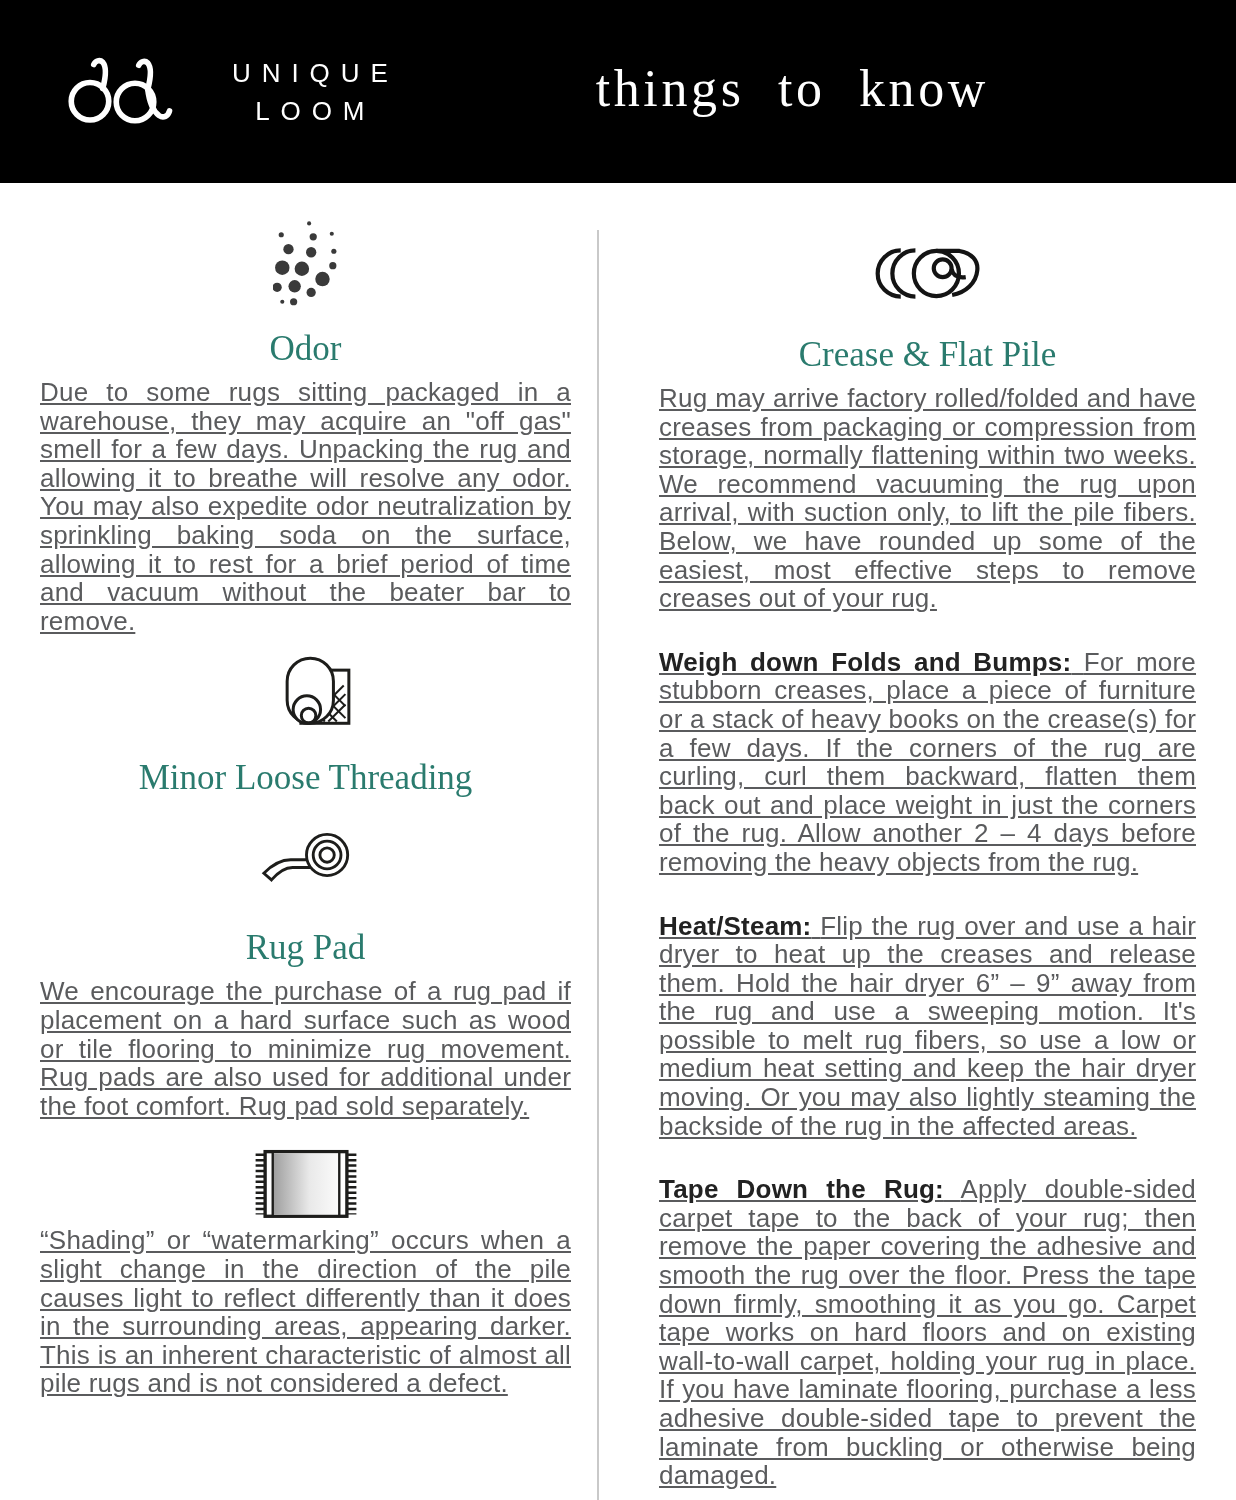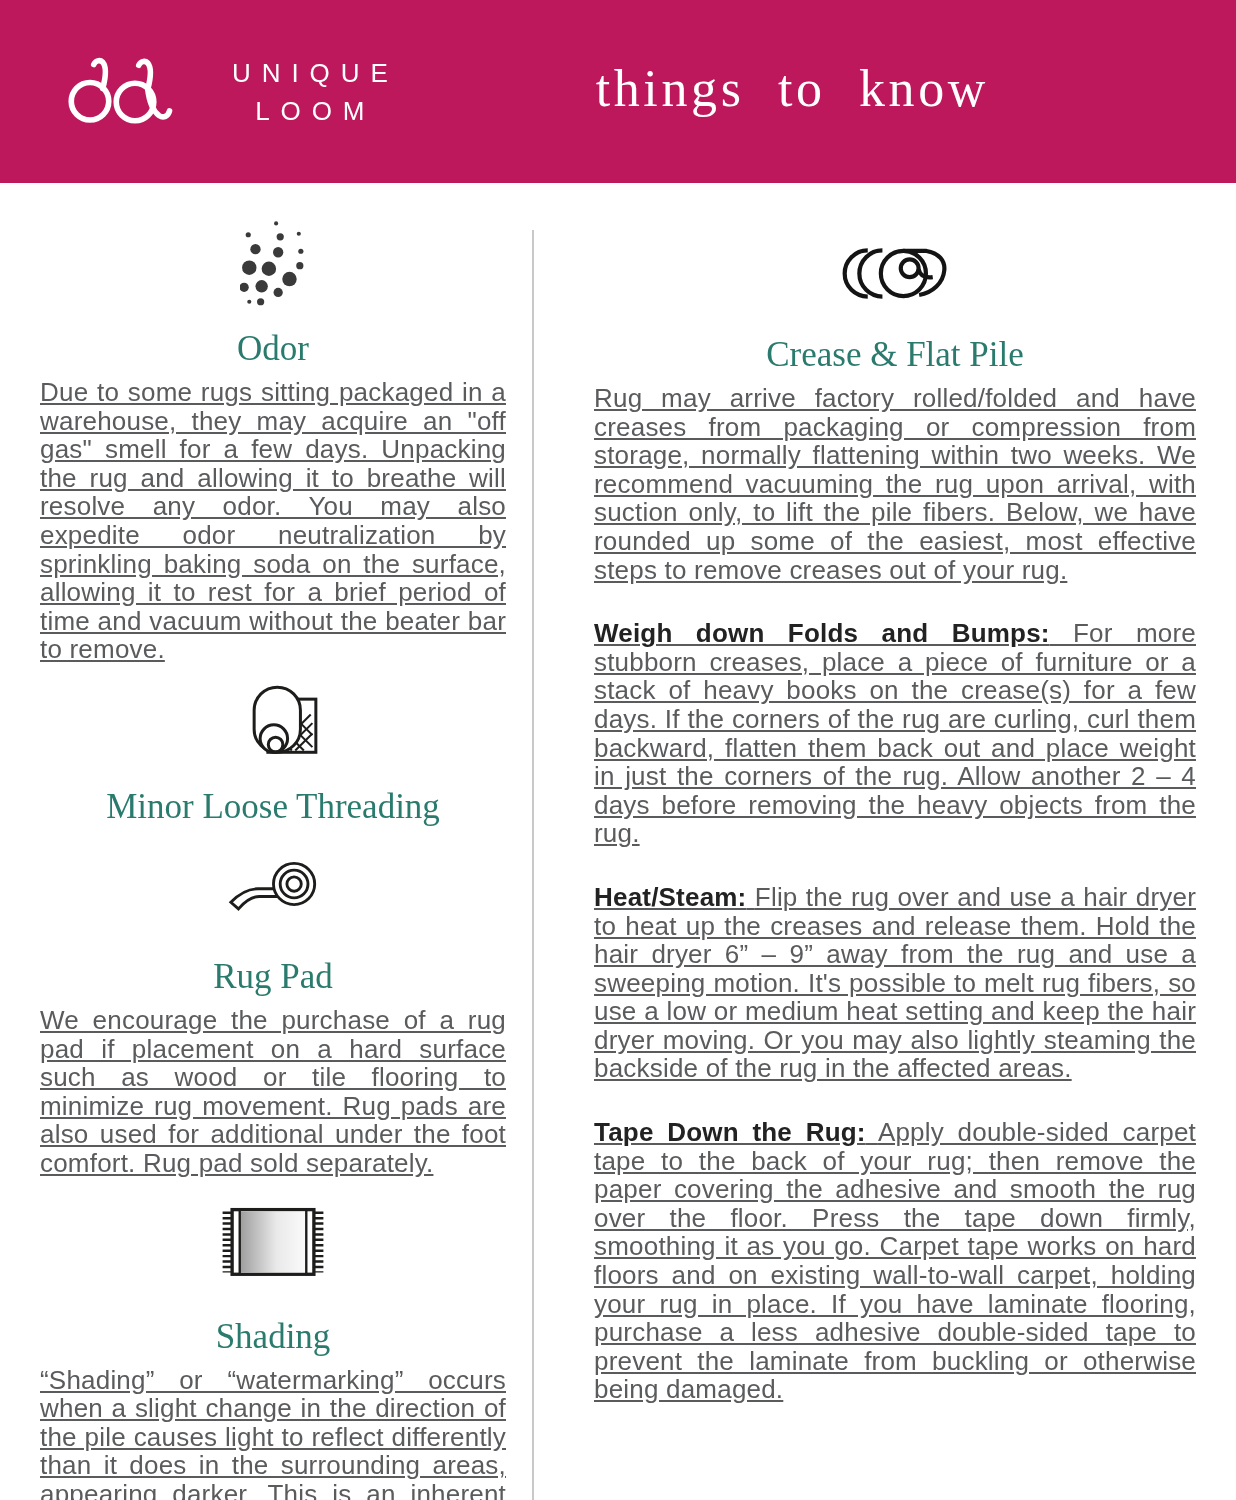--- a/index.html
+++ b/index.html
@@ -5,21 +5,21 @@
   html,body{margin:0;padding:0;}
   body{
     width:1236px;height:1500px;
     background:#ffffff;
     font-family:"Liberation Sans", sans-serif;
     overflow:hidden;
   }
   
   .banner{
     height:183px;
-    background:#be185d;
+    background:#000000;
     display:flex;
     align-items:center;
     padding:0 40px 0 60px;
     box-sizing:border-box;
   }
   .logo{
     display:flex;
     align-items:center;
     gap:22px;
     flex:0 0 auto;
@@ -44,21 +44,21 @@
     padding-right:10px;
     margin-top:-6px;
   }
   
   .content{
     display:flex;
     height:1317px;
     box-sizing:border-box;
   }
   .col-left{
-    width:532px;
+    width:597px;
     box-sizing:border-box;
     padding:0 22px 0 36px;
   }
   .divider{
     width:2px;
     background:#c9c9c9;
     margin-top:47px;
   }
   .col-right{
     flex:1;
@@ -189,21 +189,20 @@
             <stop offset="1" stop-color="#fbfbfb"></stop>
           </linearGradient>
         </defs>
         <line x1="13" y1="10" x2="13" y2="74" stroke="#1d1d1b" stroke-width="10" stroke-dasharray="2.6 3.1"></line>
         <line x1="109" y1="10" x2="109" y2="74" stroke="#1d1d1b" stroke-width="10" stroke-dasharray="2.6 3.1"></line>
         <rect x="18" y="8" width="86" height="68" fill="#ffffff" stroke="#1d1d1b" stroke-width="3.5"></rect>
         <rect x="26" y="10" width="70" height="64" fill="url(#shgrad)"></rect>
         <line x1="26" y1="8" x2="26" y2="76" stroke="#1d1d1b" stroke-width="2.5"></line>
         <line x1="96" y1="8" x2="96" y2="76" stroke="#1d1d1b" stroke-width="2.5"></line>
       </svg>
-      <h2>Shading</h2>
       <p class="para">“Shading” or “watermarking” occurs when a slight change in the direction of the pile causes light to reflect differently than it does in the surrounding areas, appearing darker. This is an inherent characteristic of almost all pile rugs and is not considered a defect.</p>
     </div>
 
   </div>
 
   <div class="divider"></div>
 
   <div class="col-right">
 
     <div class="section sec-crease">

